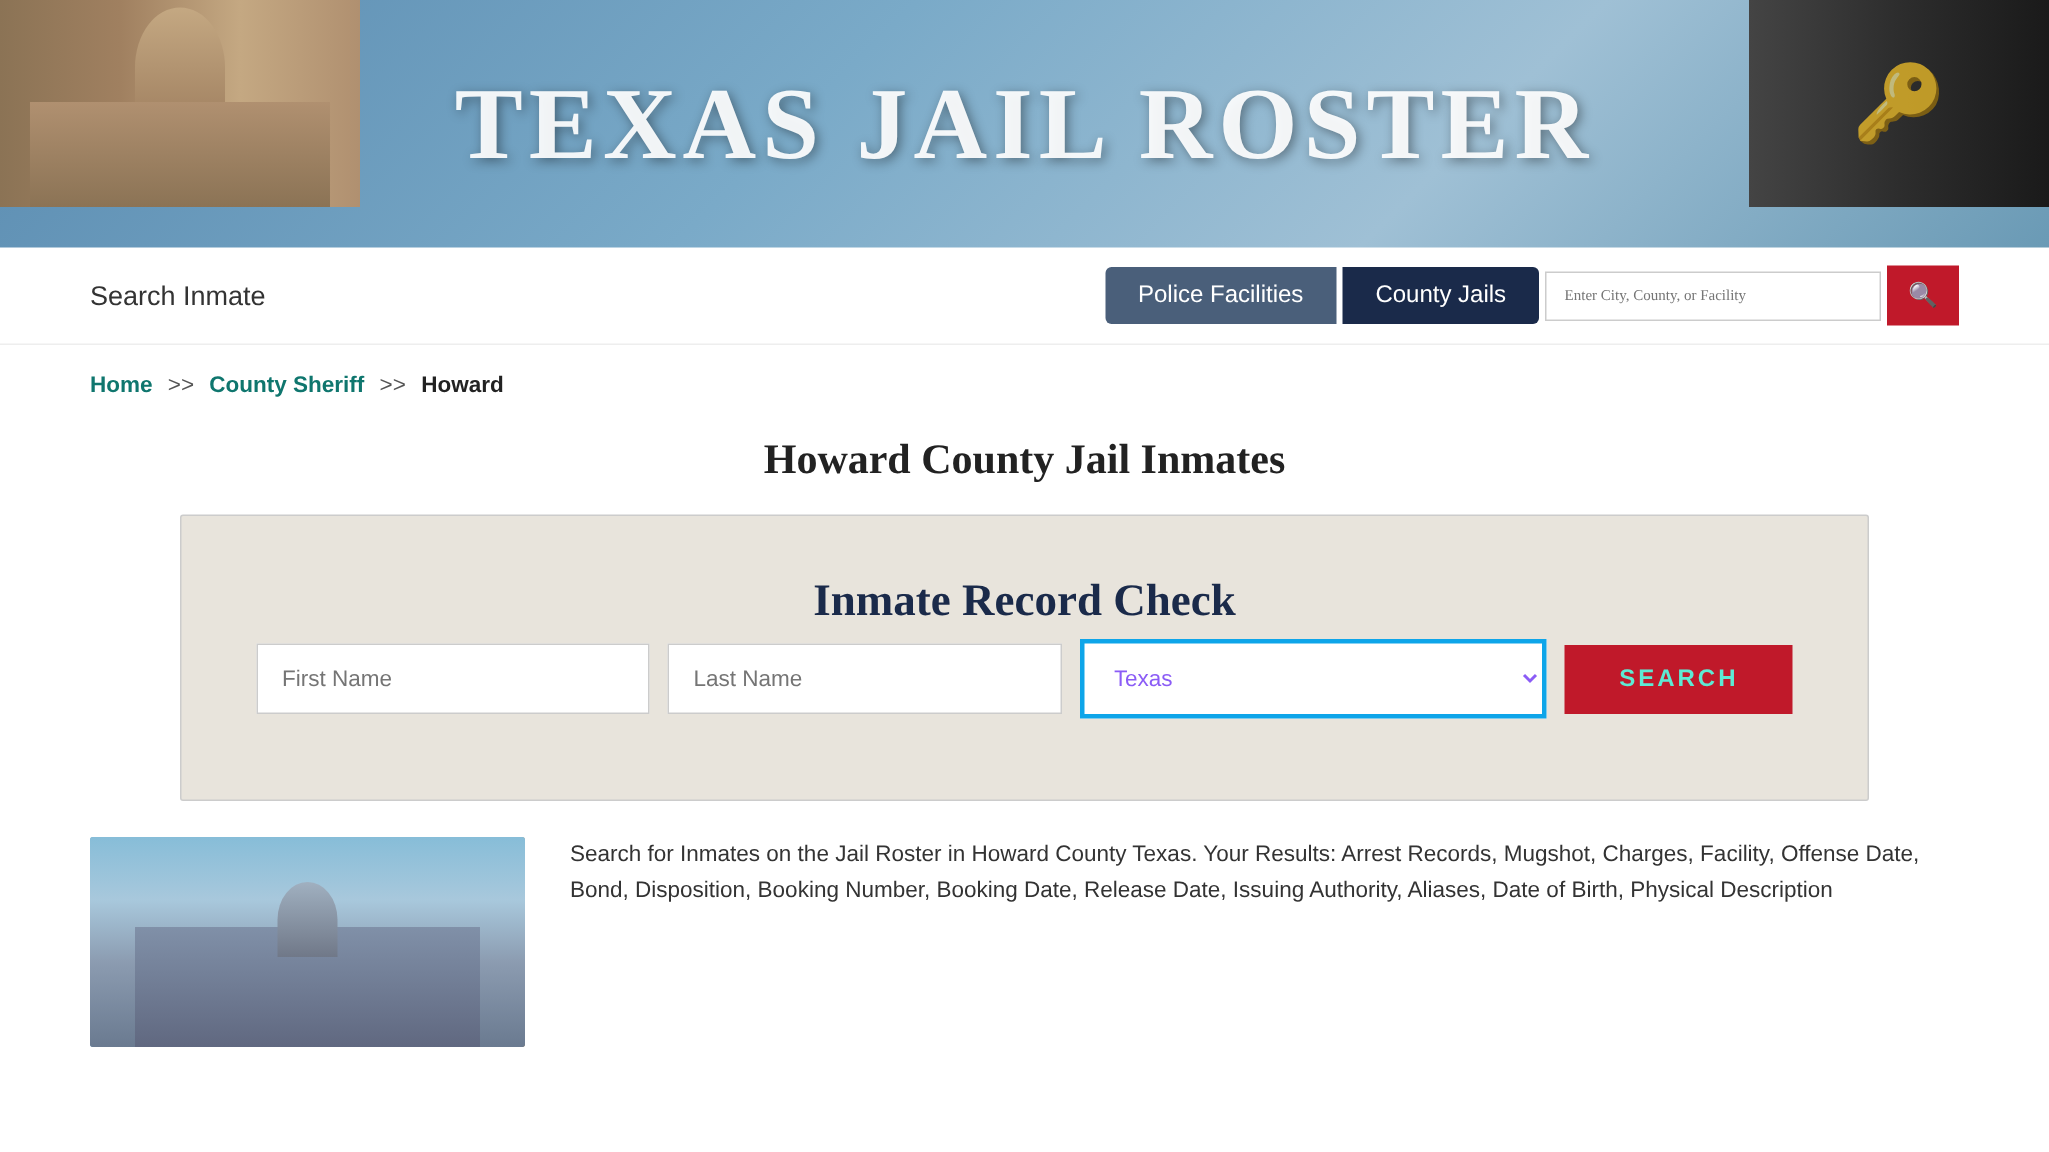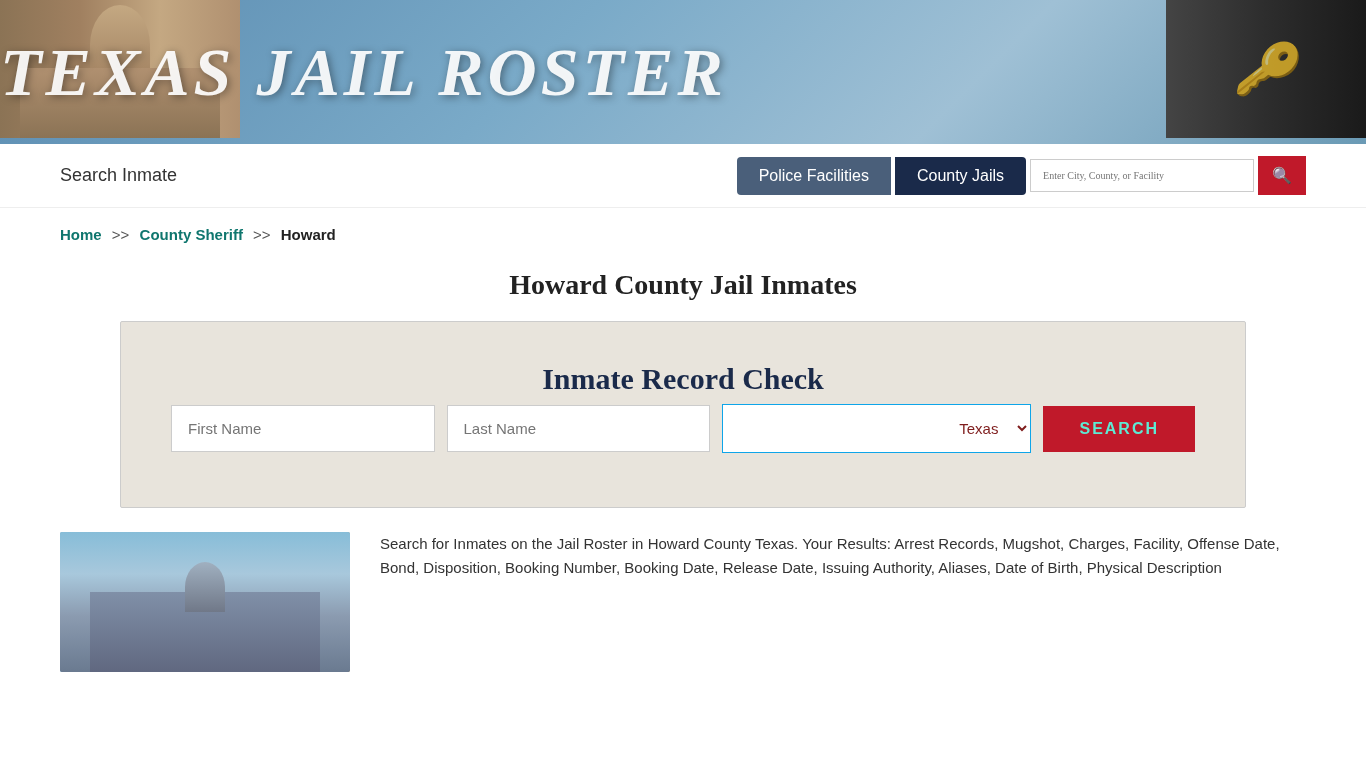--- a/index.html
+++ b/index.html
@@ -1,28 +1,27 @@
 <!DOCTYPE html>
 <html><head>
   <meta charset="utf-8">
   <style>
     * { margin: 0; padding: 0; box-sizing: border-box; }
     body { font-family: Georgia, 'Times New Roman', serif; background: #fff; width: 1366px; min-height: 768px; overflow-x: hidden; }
 
     
     #header-banner {
       width: 100%;
-      height: 144px;
+      height: 165px;
       background: linear-gradient(135deg, #5a8bb0 0%, #7aaac8 40%, #9fc0d5 70%, #6a9ab5 100%);
       position: relative;
       overflow: hidden;
       display: flex;
       align-items: center;
-      justify-content: flex-start;
-      font-style: italic;
+      justify-content: center;
     }
     #header-banner .banner-title {
       font-size: 68px;
       font-weight: 700;
       color: rgba(255,255,255,0.92);
       letter-spacing: 4px;
       text-transform: uppercase;
       font-family: 'Palatino Linotype', Palatino, Georgia, serif;
       text-shadow: 2px 2px 8px rgba(0,0,0,0.4);
       z-index: 2;
@@ -191,27 +190,26 @@
       border: 1px solid #ccc;
       background: #fff;
       font-family: Arial, sans-serif;
       color: #aaa;
       outline: none;
     }
     .form-select {
       flex: 1.2;
       padding: 14px 16px;
       font-size: 15px;
-      border: 1px solid #0ea5e9;
+      border: 3px solid #0ea5e9;
       background: #fff;
       font-family: Arial, sans-serif;
-      color: #7f1d1d;
+      color: #8b5cf6;
       outline: none;
       cursor: pointer;
-      text-align: right;
     }
     .form-search-btn {
       padding: 14px 36px;
       background: #c0192a;
       color: #5eead4;
       border: none;
       font-size: 16px;
       font-weight: bold;
       font-family: Arial, sans-serif;
       letter-spacing: 2px;

